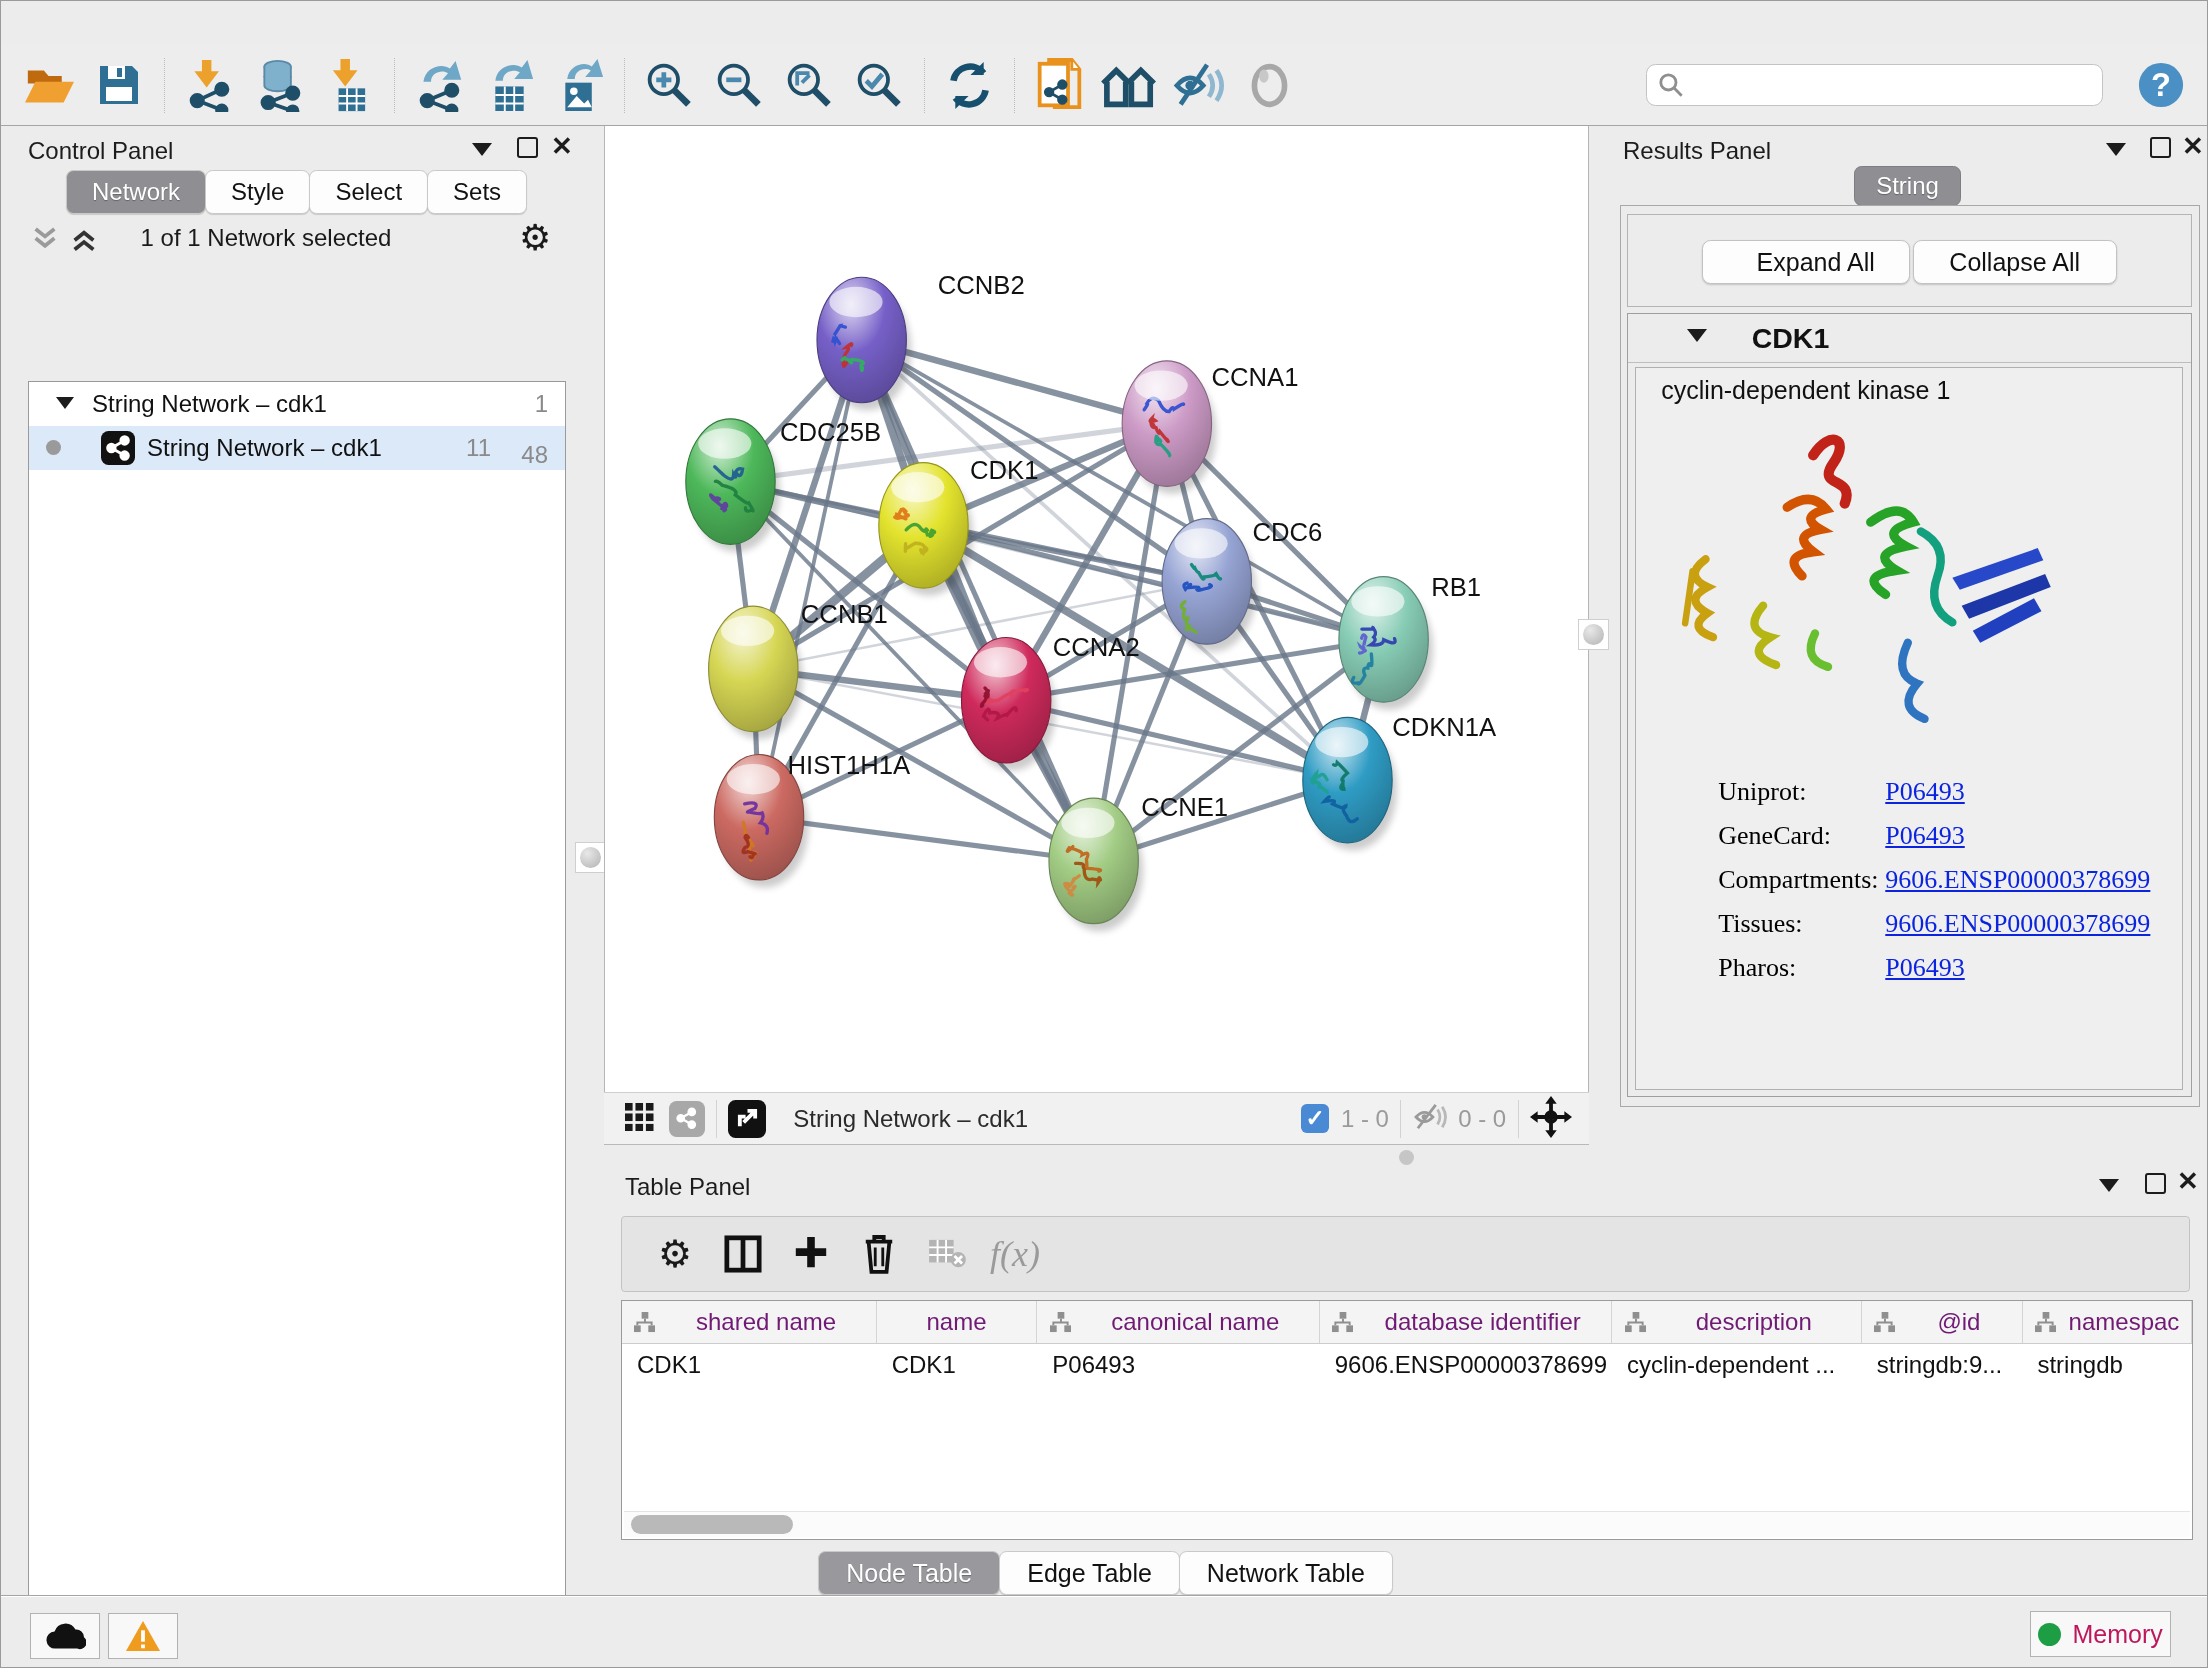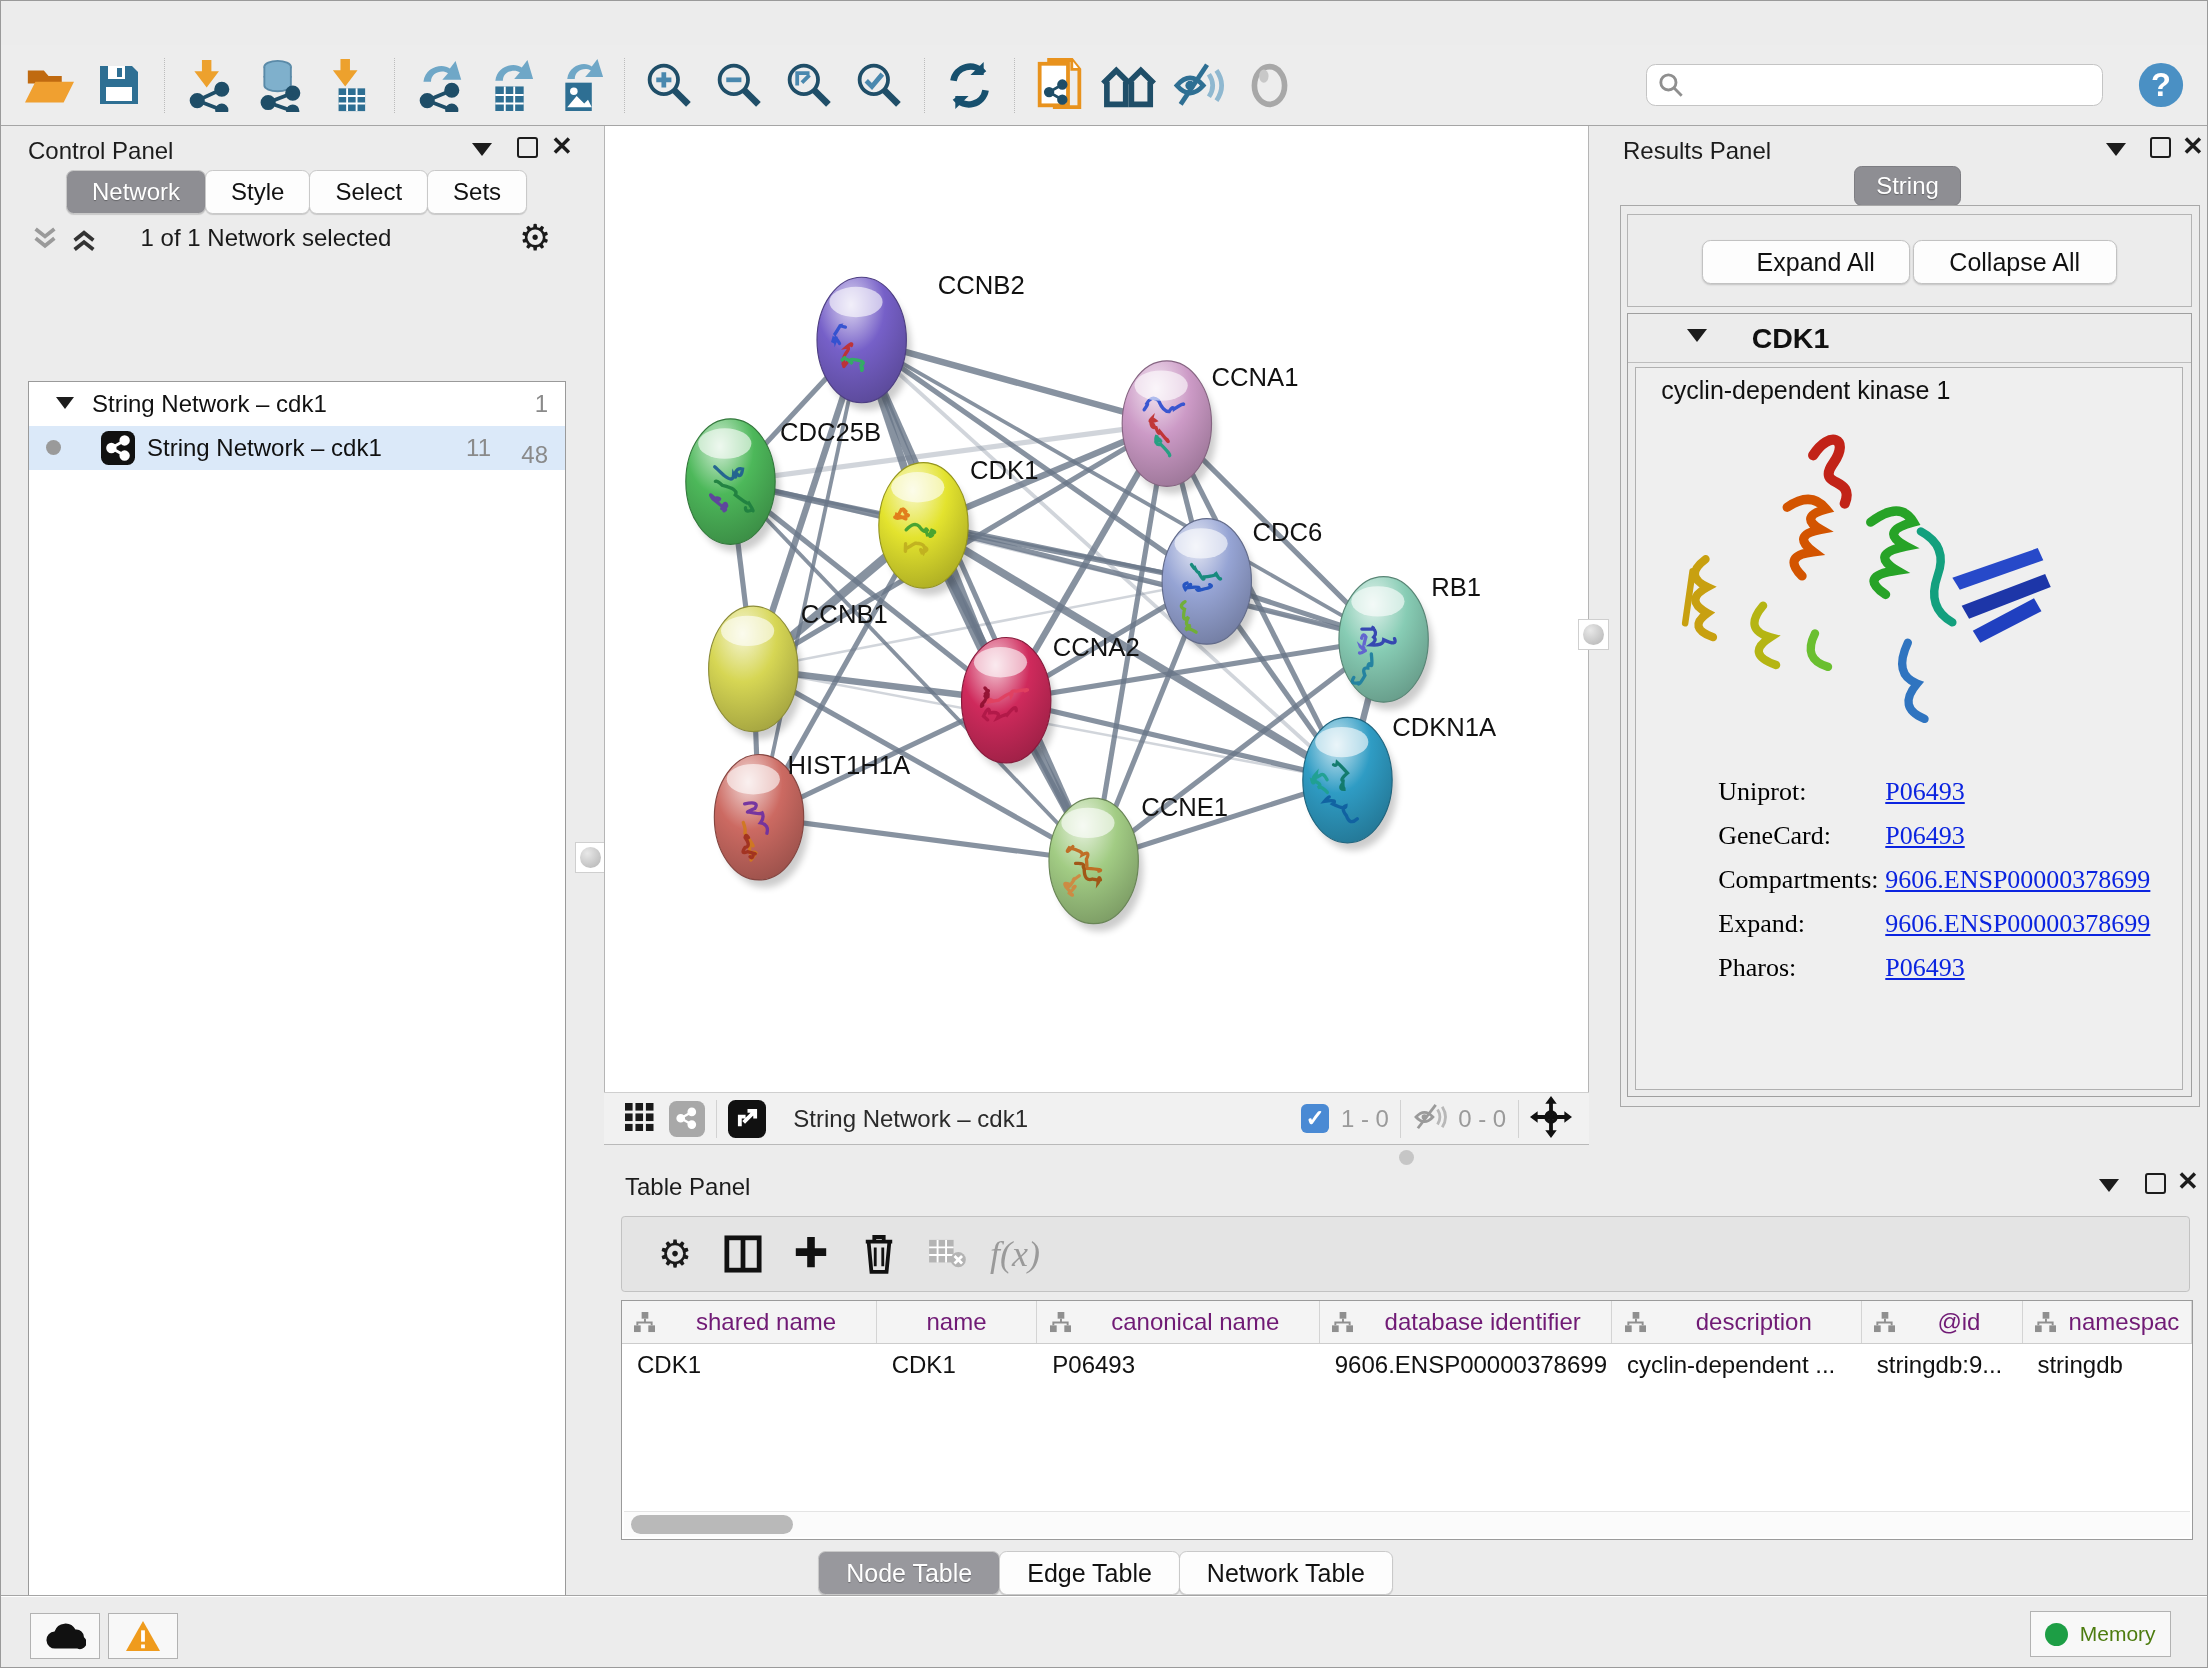--- a/index.html
+++ b/index.html
@@ -95,21 +95,21 @@
     box-shadow:0 1px 1px rgba(0,0,0,.15);}
   #tp-tabs .tab.sel{background:#98989d;color:#fff;text-shadow:0 1px 1px rgba(0,0,0,.3);}
   
   #statusbar{left:0;top:1594px;width:2208px;height:74px;background:#ececec;
     border-top:1.9px solid #a5a5a5;box-shadow:inset 0 1px 0 #fff;}
   .st-box{position:absolute;top:17px;width:68px;height:44px;background:#f8f8f8;border:1.9px solid #b2b2b2;
     display:flex;align-items:center;justify-content:center;}
   #memory-btn{position:absolute;top:15px;right:38px;width:139px;height:44px;background:#f8f8f8;
     border:1.9px solid #b2b2b2;display:flex;align-items:center;justify-content:center;gap:11.4px;}
   #memory-dot{width:23px;height:23px;border-radius:50%;background:#1d9e45;}
-  #memory-label{font-size:21px;color:#4d7c0f;}
+  #memory-label{font-size:25px;color:#be185d;}
   .hsplit-dot{width:15px;height:15px;border-radius:50%;background:#c6c6c6;}
 </style>
 </head>
 <body>
 
 <div id="app">
 
 
   <div id="toolbar" class="abs">
     <div class="tb-btn">
@@ -624,21 +624,21 @@
             </div>
             <div class="cl-row">
               <span class="cl-label">GeneCard:</span>
               <span class="cl-link">P06493</span>
             </div>
             <div class="cl-row">
               <span class="cl-label">Compartments:</span>
               <span class="cl-link">9606.ENSP00000378699</span>
             </div>
             <div class="cl-row">
-              <span class="cl-label">Expand:</span>
+              <span class="cl-label">Tissues:</span>
               <span class="cl-link">9606.ENSP00000378699</span>
             </div>
             <div class="cl-row">
               <span class="cl-label">Pharos:</span>
               <span class="cl-link">P06493</span>
             </div>
           </div>
       </div>
     </div>
   </div>

